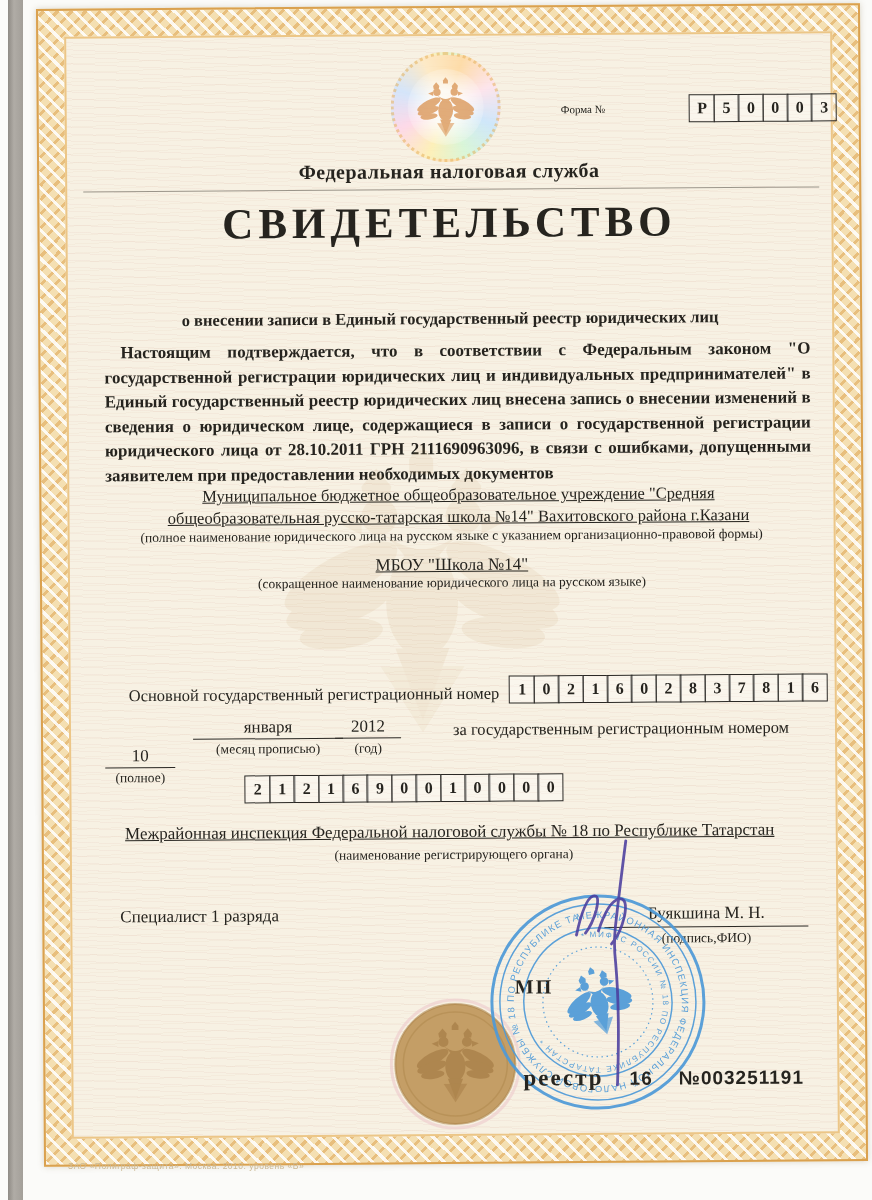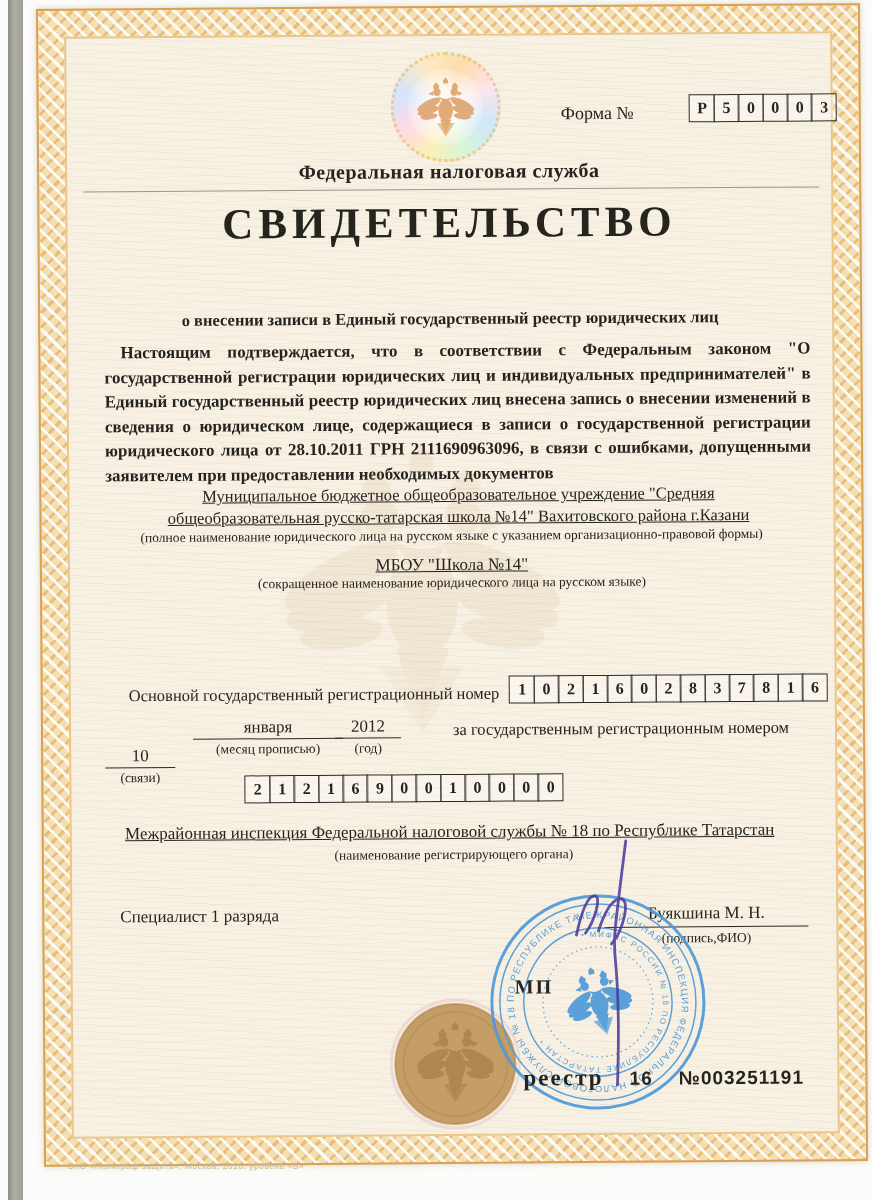--- a/index.html
+++ b/index.html
@@ -27,21 +27,21 @@
   .ink{color:#26241f;}
   
   .hologram{left:352px;top:44px;width:104px;height:104px;border-radius:50%;
     background:conic-gradient(from 20deg,#ffd9a0,#ffe3ee,#c9e6ff,#d4f7d8,#fff0b3,#ffd6ea,#cfe4ff,#ffe9c2,#ffd9a0);
     border:3px dotted rgba(226,168,70,.55);opacity:.85;
     display:flex;align-items:center;justify-content:center;}
   .hologram::before{content:"";position:absolute;inset:14px;border-radius:50%;
     background:radial-gradient(circle,rgba(255,255,255,.9) 30%,rgba(255,255,255,.15) 75%);}
   .hologram svg{position:relative;}
   
-  .form-label{left:522px;top:96px;font-size:18px;}
+  .form-label{left:522px;top:96px;font-size:11px;}
   .code-row{left:652px;top:88px;display:flex;}
   .cellbox{width:24px;height:26px;border:1.6px solid #2b2925;margin-left:-1.6px;
     display:flex;align-items:center;justify-content:center;
     font-size:16px;font-weight:bold;background:rgba(255,255,255,.35);}
   
   .agency{top:152px;font-size:20px;font-weight:bold;letter-spacing:.5px;}
   .rule{left:44px;top:181px;width:736px;height:1px;background:#9b958a;}
   .title{top:190px;font-size:43px;font-weight:bold;letter-spacing:5px;}
   .subtitle{top:301px;font-size:16.5px;font-weight:bold;}
   .para{left:64px;top:331px;width:706px;font-size:17px;font-weight:bold;
@@ -162,21 +162,21 @@
     <span class="cellbox ink">8</span>
     <span class="cellbox ink">3</span>
     <span class="cellbox ink">7</span>
     <span class="cellbox ink">8</span>
     <span class="cellbox ink">1</span>
     <span class="cellbox ink">6</span>
   </div>
 
   <div class="fld fld-day">
     <span class="val ink">10</span>
-    <span class="cap ink">(связи)</span>
+    <span class="cap ink">(полное)</span>
   </div>
   <div class="fld fld-month">
     <span class="val ink">января</span>
     <span class="cap ink">(месяц прописью)</span>
   </div>
   <div class="fld fld-year">
     <span class="val ink">2012</span>
     <span class="cap ink">(год)</span>
   </div>
   <div class="abs grn-label ink">за государственным регистрационным номером</div>

